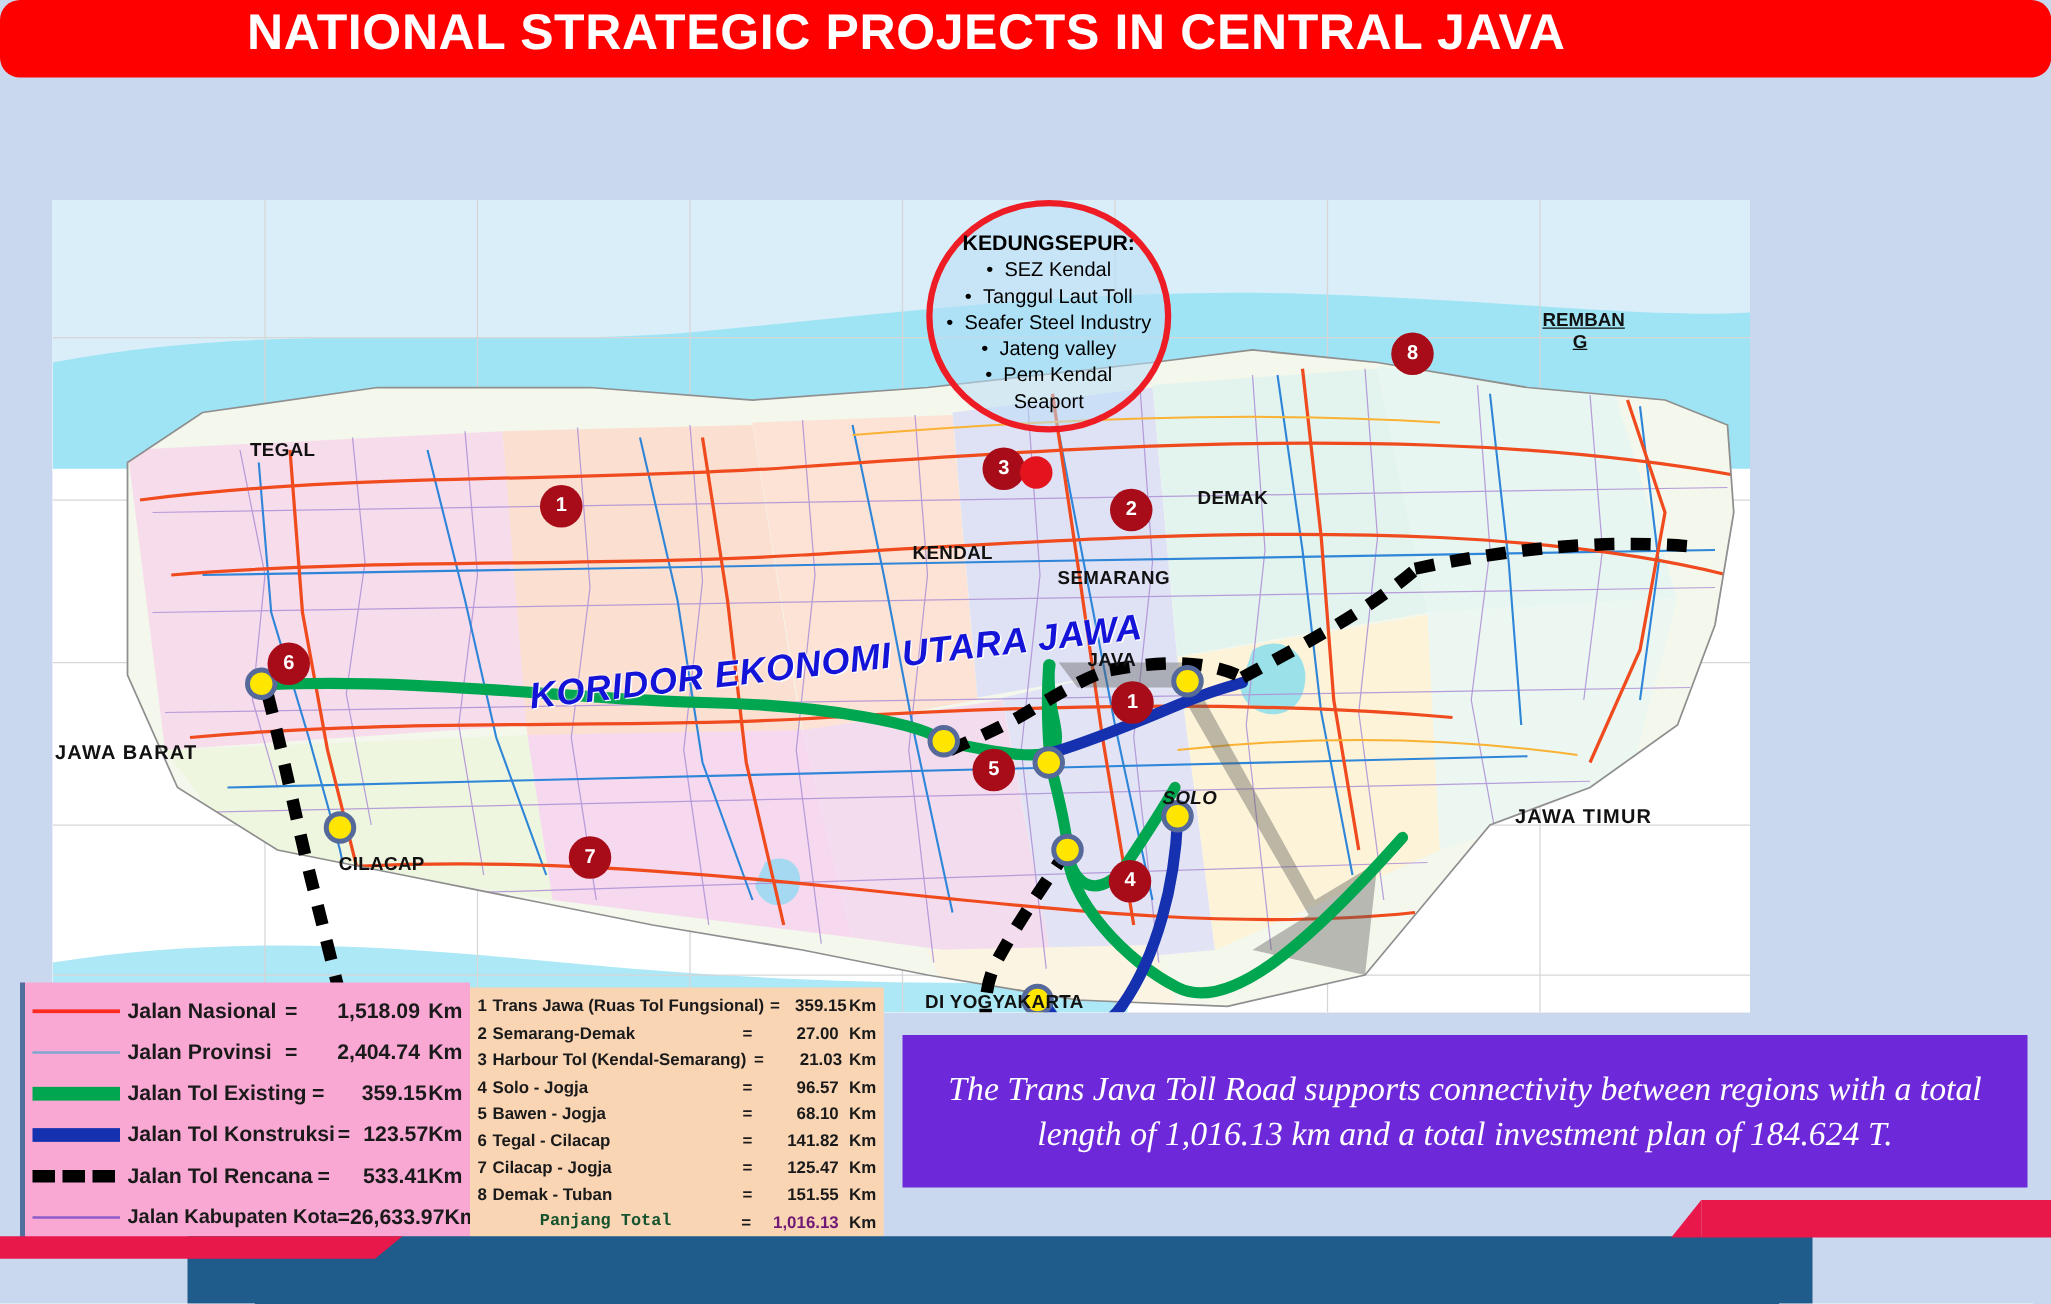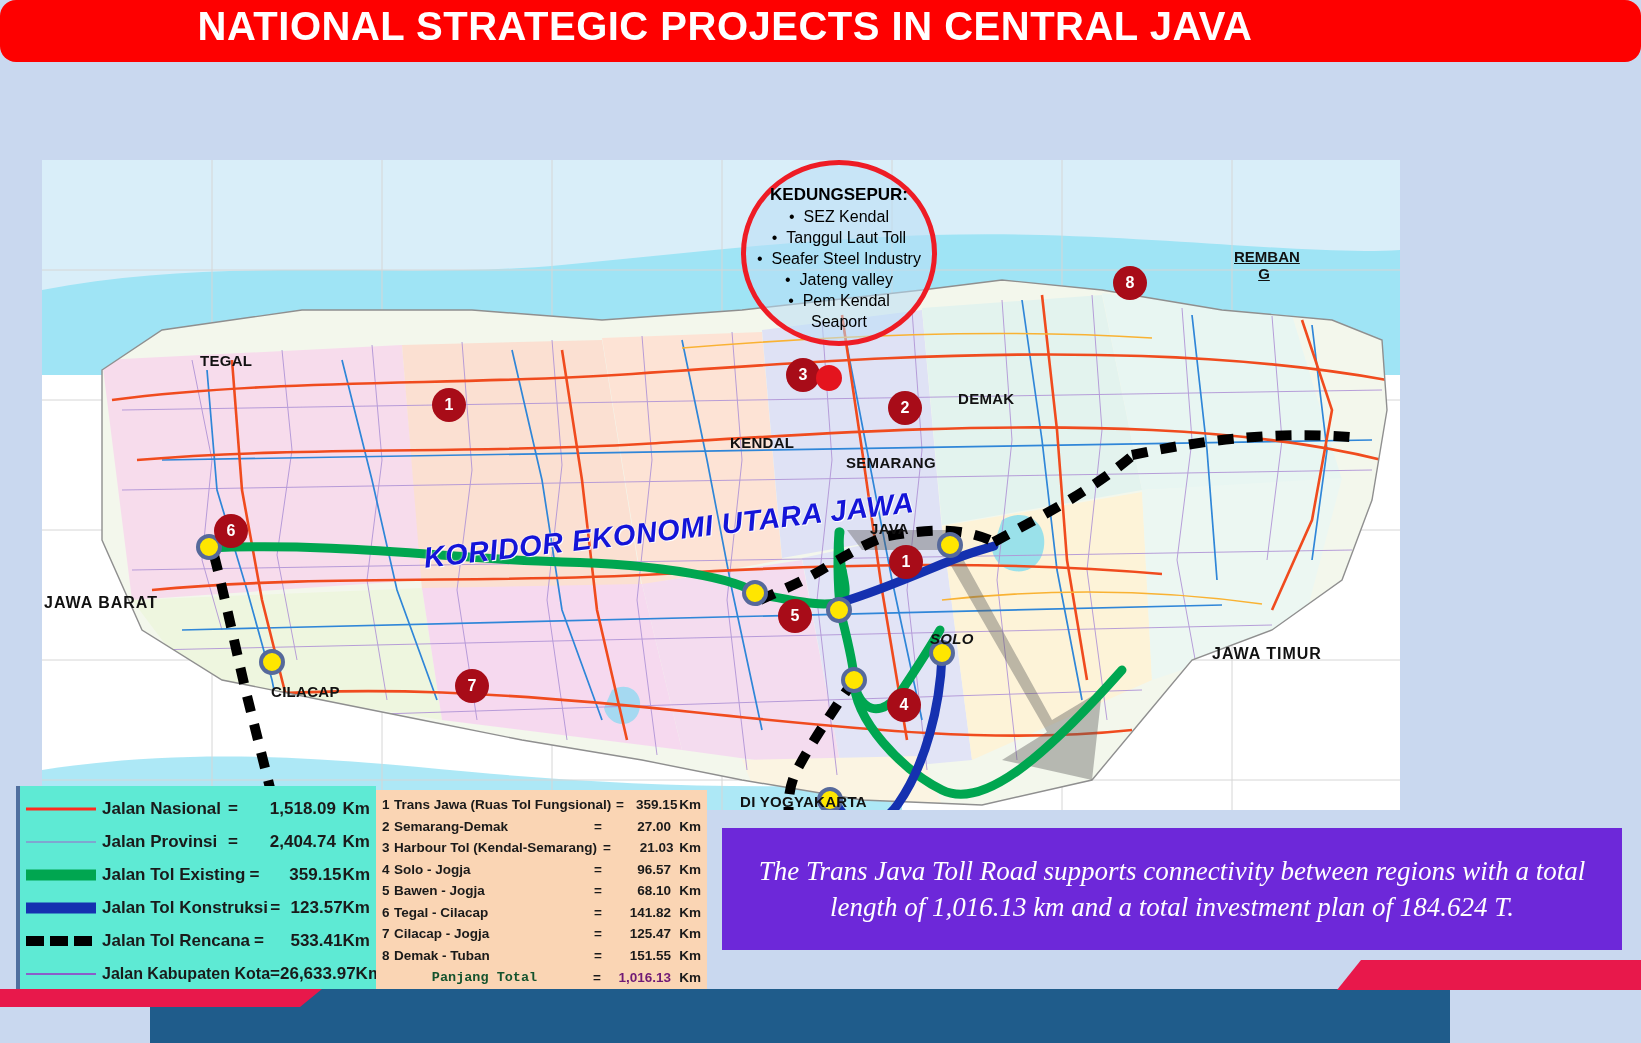--- a/index.html
+++ b/index.html
@@ -133,21 +133,21 @@
   .kedung-item::before {
     content: "\2022\00a0\00a0";
   }
   .kedung-item.nobullet::before { content: ""; }
 
   
   #legend-panel {
     position: absolute;
     left: 16px; top: 786px;
     width: 360px; height: 208px;
-    background: #5eead4;
+    background: #f9a8d4;
     border-left: 4px solid #4f6f9e;
     padding: 6px 6px 0 6px;
   }
   .legend-row {
     display: flex;
     align-items: center;
     height: 33px;
   }
   .legend-swatch {
     width: 70px; height: 18px;

